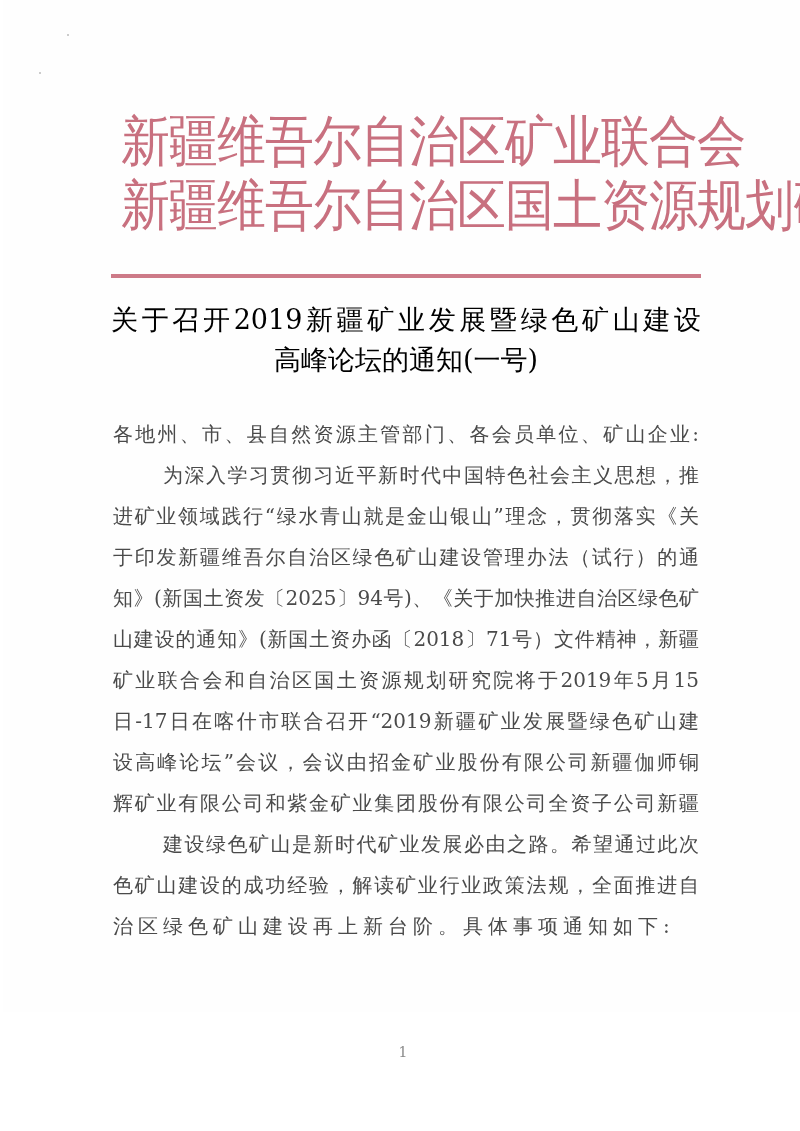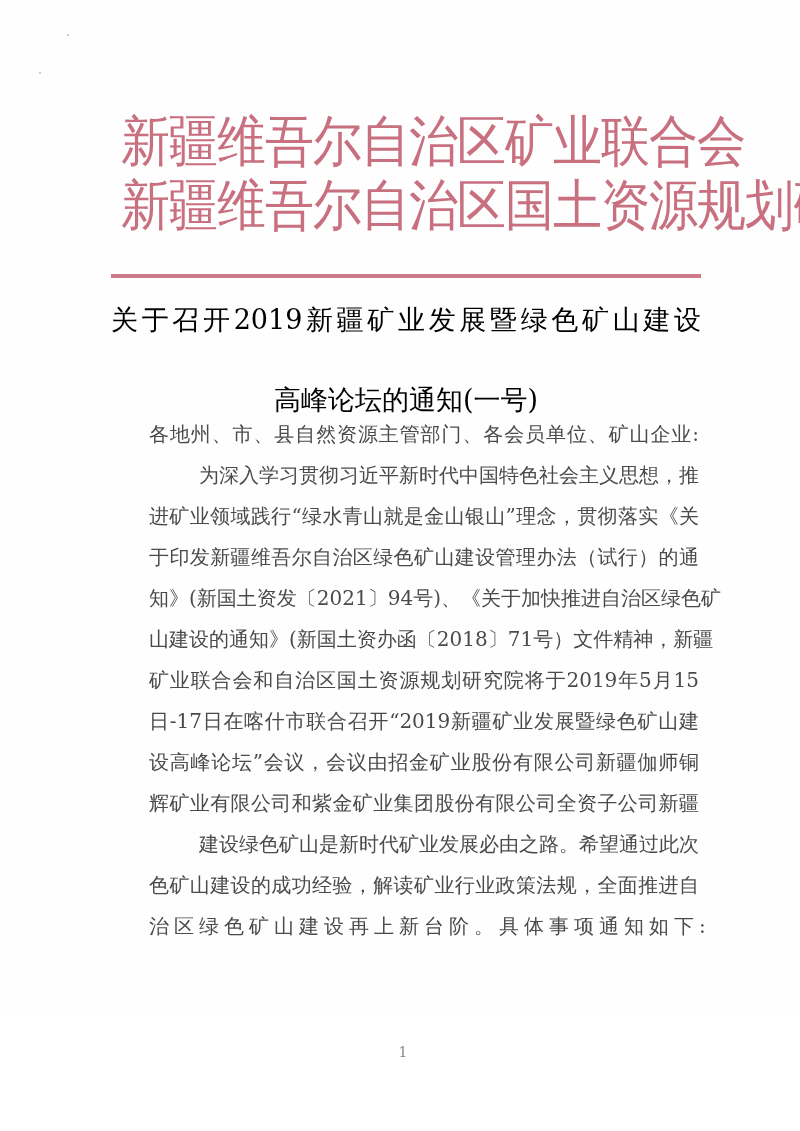--- a/index.html
+++ b/index.html
@@ -57,38 +57,36 @@
     line-height: 40px;
   }
   .title-line1 {
     white-space: nowrap;
     text-align: justify;
     text-align-last: justify;
   }
   .title-line2 {
     white-space: nowrap;
     text-align: center;
-    margin-top: 40px;
   }
   .body-text {
     position: absolute;
     left: 110px;
     top: 414px;
     width: 586px;
     font-family: "DejaVu Serif", serif;
     color: #4a4a4a;
     font-size: 20px;
   }
   .body-line {
     height: 41px;
     line-height: 41px;
     white-space: nowrap;
     text-align: justify;
     text-align-last: justify;
-    margin-left: 36px;
   }
   .body-line.last {
     text-align-last: left;
     letter-spacing: 5px;
   }
   .body-line.indent {
     padding-left: 50px;
   }
   .page-number {
     position: absolute;
@@ -125,21 +123,21 @@
   <div class="title">
     <div class="title-line1">关于召开2019新疆矿业发展暨绿色矿山建设</div>
     <div class="title-line2">高峰论坛的通知(一号)</div>
   </div>
 
   <div class="body-text">
     <div class="body-line">各地州、市、县自然资源主管部门、各会员单位、矿山企业:</div>
     <div class="body-line indent">为深入学习贯彻习近平新时代中国特色社会主义思想，推</div>
     <div class="body-line">进矿业领域践行“绿水青山就是金山银山”理念，贯彻落实《关</div>
     <div class="body-line">于印发新疆维吾尔自治区绿色矿山建设管理办法（试行）的通</div>
-    <div class="body-line">知》(新国土资发〔2021〕94号)、《关于加快推进自治区绿色矿</div>
+    <div class="body-line">知》(新国土资发〔2025〕94号)、《关于加快推进自治区绿色矿</div>
     <div class="body-line">山建设的通知》(新国土资办函〔2018〕71号）文件精神，新疆</div>
     <div class="body-line">矿业联合会和自治区国土资源规划研究院将于2019年5月15</div>
     <div class="body-line">日-17日在喀什市联合召开“2019新疆矿业发展暨绿色矿山建</div>
     <div class="body-line">设高峰论坛”会议，会议由招金矿业股份有限公司新疆伽师铜</div>
     <div class="body-line">辉矿业有限公司和紫金矿业集团股份有限公司全资子公司新疆</div>
     <div class="body-line indent">建设绿色矿山是新时代矿业发展必由之路。希望通过此次</div>
     <div class="body-line">色矿山建设的成功经验，解读矿业行业政策法规，全面推进自</div>
     <div class="body-line last">治区绿色矿山建设再上新台阶。具体事项通知如下:</div>
   </div>
 

